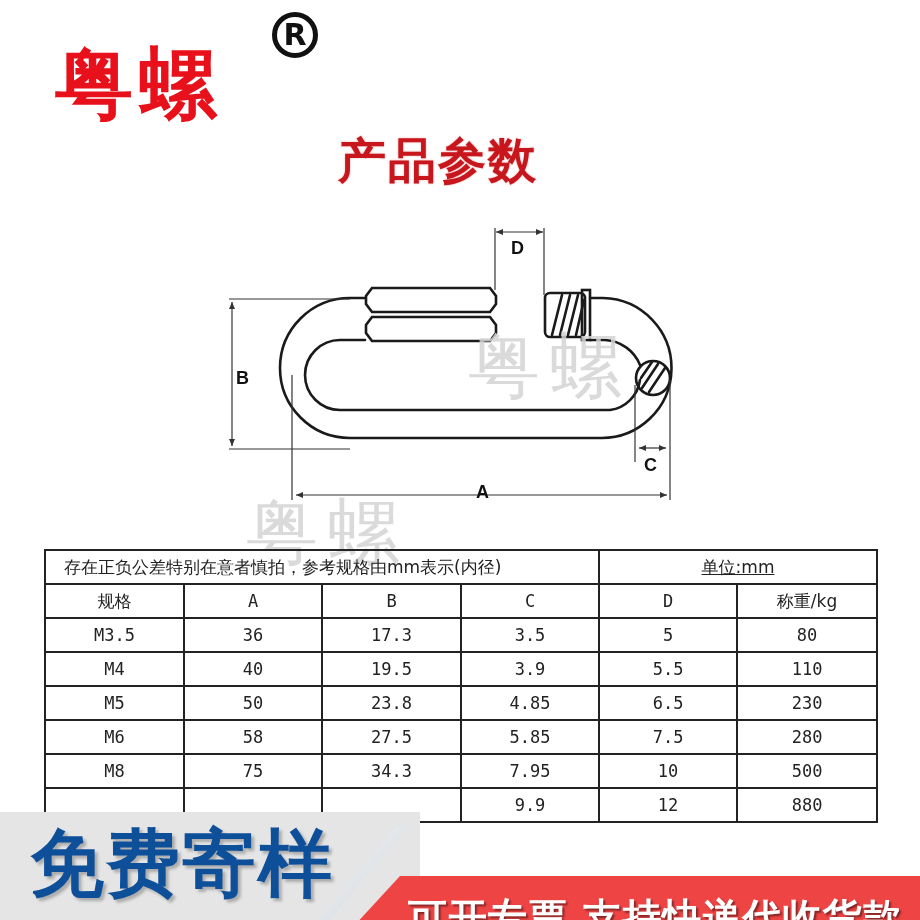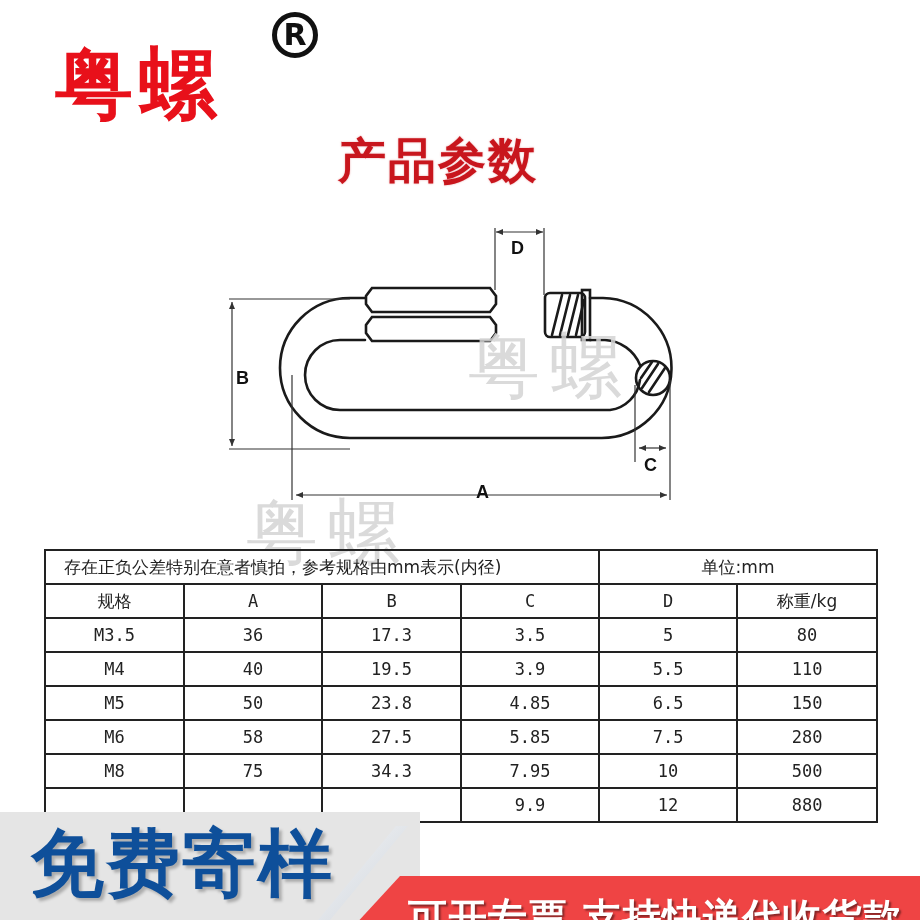--- a/index.html
+++ b/index.html
@@ -10,21 +10,21 @@
   .section-title { position:absolute; left:338px; top:98px; font-size:48px; font-weight:bold; color:#c8161d; letter-spacing:2px; line-height:1; text-shadow:0 0 2px rgba(200,22,29,0.4);margin-top:38px; }
 
   .diagram { position:absolute; left:0; top:0; width:920px; height:560px; }
   .dim-label { position:absolute; font-family:"Liberation Sans", sans-serif; font-weight:bold; font-size:18px; color:#111; }
 
   .watermark { position:absolute; color:#d4d4d4; font-size:72px; line-height:1; letter-spacing:10px; opacity:0.85; }
 
   table.spec { position:absolute; left:44px; top:549px; width:832px; border-collapse:collapse; table-layout:fixed; font-family:"DejaVu Sans Mono", monospace; color:#222; }
   table.spec td { border:2px solid #222; height:32px; padding:0; text-align:center; font-size:17px; }
   table.spec td.note { text-align:left; padding-left:18px; font-family:"DejaVu Sans", sans-serif; font-size:17px;margin-left:28px; }
-  table.spec td.unit { font-family:"DejaVu Sans", sans-serif; font-size:17px; }
+  table.spec td.unit { font-family:"DejaVu Sans", sans-serif; font-size:17px;text-decoration:underline; }
   table.spec td.hdr-cn { font-family:"DejaVu Sans", sans-serif; }
 
   .banner-left { position:absolute; left:0; top:812px; width:420px; height:108px; background:#e5e5e5; }
   .banner-left .txt { position:absolute; left:30px; top:14px; font-size:74px; font-weight:bold; color:#0e4f9a; letter-spacing:2px; line-height:1; text-shadow:3px 3px 3px rgba(0,0,0,0.25); }
   .banner-right { position:absolute; left:330px; top:876px; width:590px; height:76px; background:#ef4444; clip-path:polygon(70px 0, 100% 0, 100% 100%, 0 100%); }
   .banner-stripe { position:absolute; left:318px; top:826px; width:90px; height:94px; background:linear-gradient(135deg,#f4f4f4,#cfd6df); clip-path:polygon(78px 0, 90px 0, 12px 100%, 0 100%); }
   .banner-right .txt { position:absolute; left:78px; top:22px; font-size:39px; font-weight:bold; color:#ffffff; letter-spacing:1px; line-height:1; text-shadow:2px 2px 2px rgba(0,0,0,0.45); white-space:nowrap; }
 </style>
 </head>
 <body>
@@ -130,21 +130,21 @@
     <td>3.9</td>
     <td>5.5</td>
     <td>110</td>
   </tr>
   <tr>
     <td>M5</td>
     <td>50</td>
     <td>23.8</td>
     <td>4.85</td>
     <td>6.5</td>
-    <td>150</td>
+    <td>230</td>
   </tr>
   <tr>
     <td>M6</td>
     <td>58</td>
     <td>27.5</td>
     <td>5.85</td>
     <td>7.5</td>
     <td>280</td>
   </tr>
   <tr>

